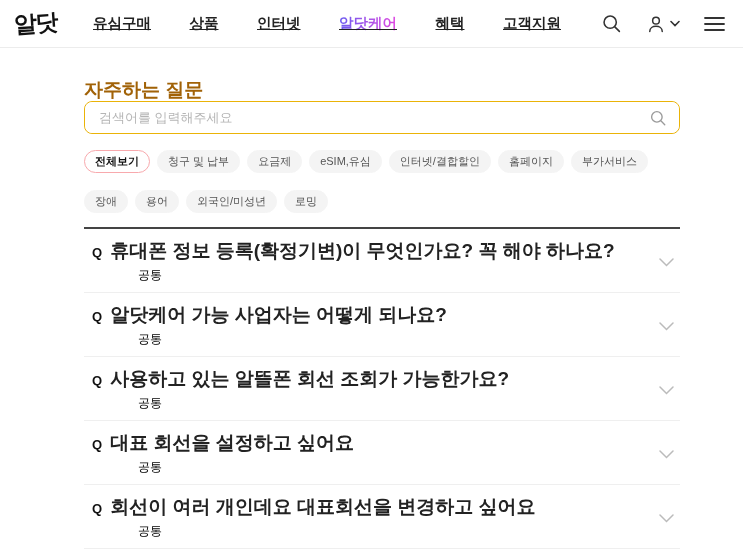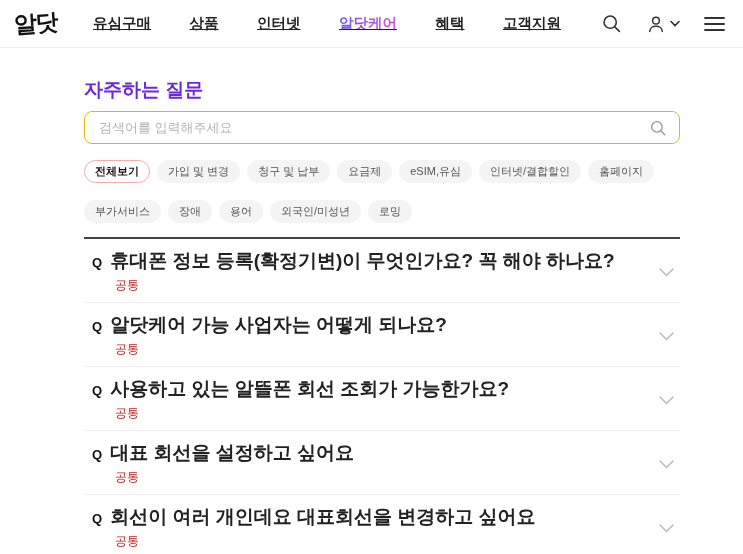--- a/index.html
+++ b/index.html
@@ -14,42 +14,42 @@
   .nav { display: flex; justify-content: space-between; width: 468px; margin-left: 36px; text-decoration: underline; }
   .nav-item { font-size: 14.5px; font-weight: 700; color: #222; cursor: pointer; white-space: nowrap; }
   .nav-item.active { background: linear-gradient(90deg, #6c5cf0 0%, #e14ae1 100%);
     -webkit-background-clip: text; background-clip: text; color: transparent; }
   .header-icons { margin-left: auto; display: flex; align-items: center; gap: 24px; }
   .hicon { display: inline-flex; align-items: center; cursor: pointer; color: #333; }
   .user-wrap { display: flex; align-items: center; gap: 4px; }
 
   
   .content { width: 596px; margin: 30px 0 0 84px; }
-  .page-title { font-size: 19px; font-weight: 800; color: #6d28d9; margin-bottom: 10px; line-height: 23px; }
+  .page-title { font-size: 19px; font-weight: 800; color: #a16207; line-height: 23px; }
 
   .searchbox { position: relative; height: 33px; border: 1px solid #eab308; border-radius: 8px;
     background: #fff; margin-bottom: 16px; }
   .searchbox input { width: 100%; height: 100%; border: none; outline: none; border-radius: 8px;
     padding: 0 40px 0 14px; font-size: 13px; color: #333;
     font-family: "Liberation Sans", "DejaVu Sans", sans-serif; }
   .searchbox input::placeholder { color: #b5b5b5; }
   .searchbox .search-icon { position: absolute; right: 12px; top: 7px; color: #9a9a9a; cursor: pointer; }
 
   .chips { display: flex; flex-wrap: wrap; gap: 17px 7px; margin-bottom: 14px; width: 600px; }
   .chip { font-size: 11px; line-height: 13px; padding: 4px 10px; border-radius: 13px;
     background: #f4f4f4; color: #555; border: 1px solid #f4f4f4; cursor: pointer; white-space: nowrap; }
   .chip.selected { background: #fff; border-color: #f8a9ad; color: #111; font-weight: 700; }
 
   .faq-list { border-top: 2px solid #444; }
   .faq-item { display: flex; align-items: center; justify-content: space-between;
     padding: 13px 6px 10px 8px; border-bottom: 1px solid #efefef; cursor: pointer; }
   .q-line { display: flex; gap: 8px; align-items: baseline; }
   .q-badge { font-size: 13px; font-weight: 800; color: #111; line-height: 17px; }
   .q-text { font-size: 19px; font-weight: 700; color: #222; line-height: 17px; }
-  .q-cat { margin: 7px 0 0 23px; font-size: 12px; color: #b91c1c; line-height: 14px; }
+  .q-cat { margin: 7px 0 0 46px; font-size: 12px; color: #000000; line-height: 14px; }
   .faq-chevron { color: #bbb; flex: 0 0 auto; margin-left: 12px; }
 </style>
 </head>
 <body>
 
 <header class="header">
   <div class="logo">알닷</div>
   <nav class="nav">
     <span class="nav-item">유심구매</span>
     <span class="nav-item">상품</span>
@@ -96,21 +96,20 @@
     <span class="search-icon">
       <svg width="18" height="18" viewBox="0 0 24 24" fill="none" stroke="currentColor" stroke-width="1.8" stroke-linecap="round">
         <circle cx="10.5" cy="10.5" r="7"></circle>
           <line x1="15.8" y1="15.8" x2="21" y2="21"></line>
       </svg>
     </span>
   </div>
 
   <div class="chips">
     <span class="chip selected">전체보기</span>
-    <span class="chip">가입 및 변경</span>
     <span class="chip">청구 및 납부</span>
     <span class="chip">요금제</span>
     <span class="chip">eSIM,유심</span>
     <span class="chip">인터넷/결합할인</span>
     <span class="chip">홈페이지</span>
     <span class="chip">부가서비스</span>
     <span class="chip">장애</span>
     <span class="chip">용어</span>
     <span class="chip">외국인/미성년</span>
     <span class="chip">로밍</span>

